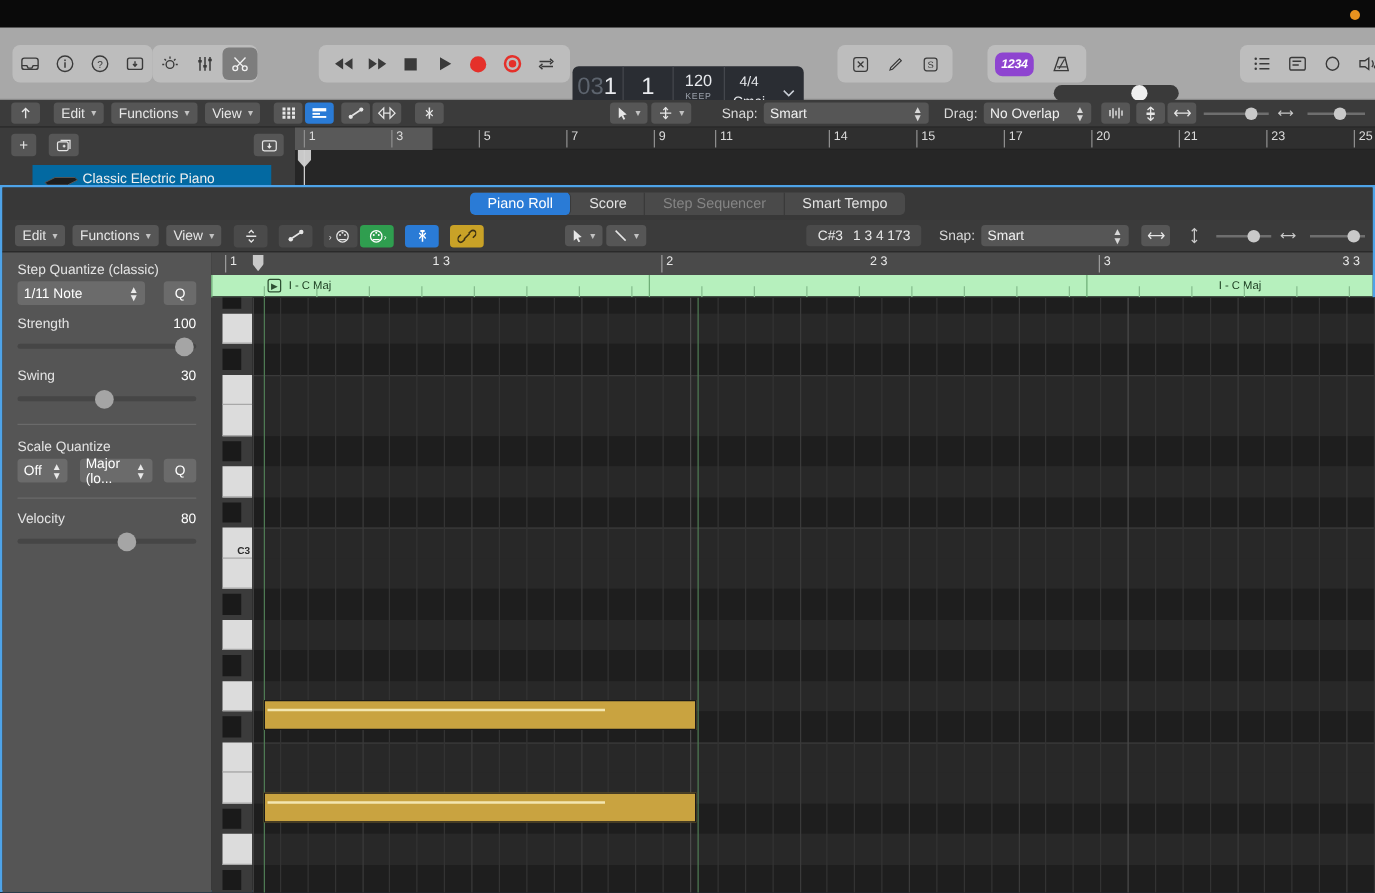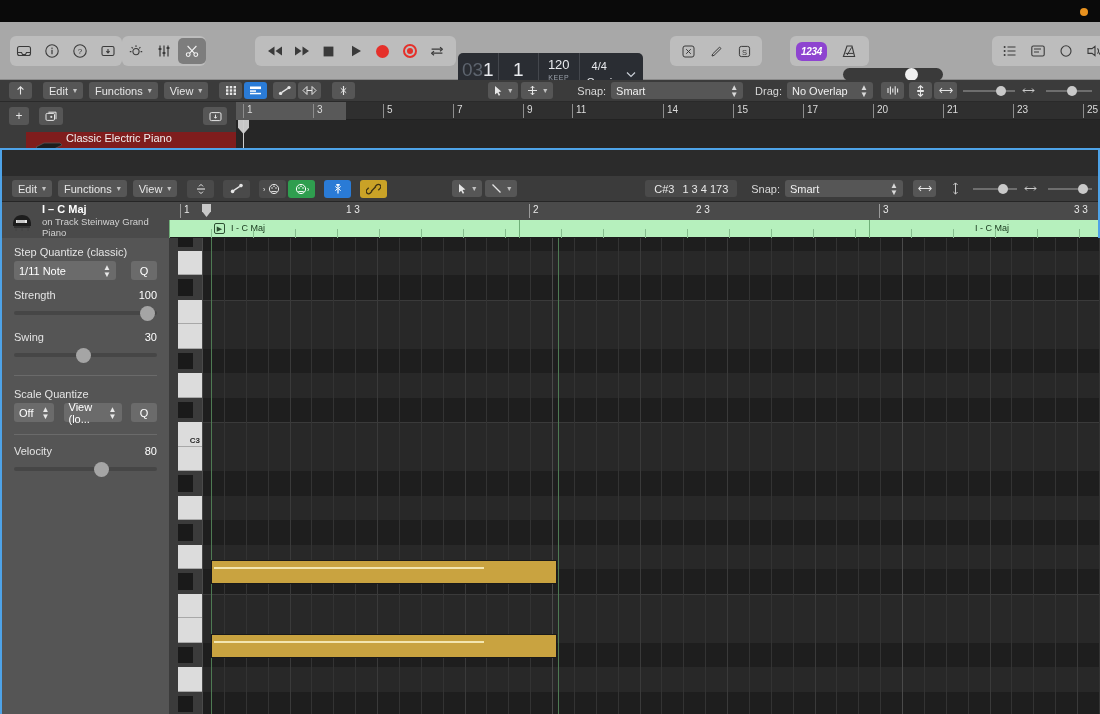--- a/index.html
+++ b/index.html
@@ -107,22 +107,22 @@
   .stepper { font-size: 8px; line-height: 7px; opacity:.85; margin-left: 8px; }
   .mini-slider { position: relative; width: 52px; height: 12px; margin-left: 6px; }
   .mini-slider .t { position:absolute; left:0; top:5px; width:52px; height:2px; background:#6e6e6e; }
   .mini-slider .h { position:absolute; top:1px; width:10px; height:10px; border-radius:50%; background:#c9c9c9;}
 
   
   .trackarea { position: absolute; left:0; top:102px; width:1100px; height:50px; background:#2d2d2d; }
   .ta-left { position:absolute; left:0; top:0; width:236px; height:50px; background:#3b3b3b; }
   .ta-btn { position:absolute; top:5px; height:18px; background:#565656; border-radius:3px;
             color:#e6e6e6; font-size:12px; display:flex; align-items:center; justify-content:center;}
-  .track-row { position:absolute; left:26px; top:30px; width:210px; height:22px;
-               background:#7f1d1d; display:flex; }
+  .track-row { position:absolute; left:26px; top:30px; width:191px; height:22px;
+               background:#0369a1; display:flex; align-items:center; }
   .track-name { font-size:11px; color:#f0f0f0; margin-left:40px; }
   .ruler { position:absolute; left:236px; top:0; width:864px; height:18px;
            background:#2f2f2f; border-bottom:1px solid #222; }
   .ruler .cyc { position:absolute; left:0; top:0; height:18px; background:#595959; }
   .ruler .num { position:absolute; top:2px; font-size:10px; color:#dcdcdc; padding-left:3px;
                 border-left:1px solid #8d8d8d; height:14px; }
   .ruler-lower { position:absolute; left:236px; top:18px; width:864px; height:32px; background:#262626; }
   .playhead-tri { position:absolute; left:238px; top:18px; width:11px; height:14px;
                   background:#c8c8c8; clip-path: polygon(0 0, 100% 0, 100% 55%, 50% 100%, 0 55%); }
   .playhead-line { position:absolute; left:243px; top:18px; width:1px; height:32px; background:#cfcfcf; }
@@ -583,20 +583,28 @@
         <div class="num" style="left: 777px;">23</div>
         <div class="num" style="left: 847px;">25</div>
       </div>
     <div class="ruler-lower"></div>
     <div class="playhead-tri"></div>
     <div class="playhead-line"></div>
   </div>
 
   <div class="prwin">
 
+    <div class="pr-tabbar">
+      <div class="pr-tabs">
+        <div class="pr-tab sel">Piano Roll</div>
+        <div class="pr-tab">Score</div>
+        <div class="pr-tab dim">Step Sequencer</div>
+        <div class="pr-tab">Smart Tempo</div>
+      </div>
+    </div>
 
     <div class="pr-toolbar">
       <div class="ab-btn" style="margin-left:10px">
         <span>Edit</span>
         <span class="chev">▾</span>
       </div>
       <div class="ab-btn">
         <span>Functions</span>
         <span class="chev">▾</span>
       </div>
@@ -697,35 +705,20 @@
             <path d="M1 4.5h11M3 2.5L1 4.5 3 6.5M10 2.5l2 2-2 2" fill="none" stroke="#c9c9c9" stroke-width="1"></path>
           </svg>
       </div>
       <div class="mini-slider" style="width:44px; margin-right:6px">
         <div class="t" style="width:44px"></div>
         <div class="h" style="left:30px"></div>
       </div>
     </div>
 
     <div class="inspector">
-      <div class="insp-head">
-        <div style="width:28px; height:24px; margin-right:6px;">
-          <svg width="28" height="24" viewBox="0 0 28 24">
-            <path d="M5 16c0-5 3-9 9-9s9 4 9 9v2H5z" fill="#1d1d1d"></path>
-            <path d="M6 18h16v2H6z" fill="#333"></path>
-            <path d="M8 20v3M20 20v3M14 20v3" stroke="#444" stroke-width="1.2"></path>
-            <path d="M8 12h11v3H8z" fill="#e8e8e8"></path>
-            <path d="M10 12v3M12 12v3M14 12v3M16 12v3" stroke="#777" stroke-width=".6"></path>
-          </svg>
-        </div>
-        <div>
-          <div class="insp-title">I – C Maj</div>
-          <div class="insp-sub">on Track Steinway Grand Piano</div>
-        </div>
-      </div>
 
       <div class="insp-body">
         <div class="insp-lab">Step Quantize (classic)</div>
         <div class="insp-row">
           <div class="insp-select" style="width:102px">
             <span>1/11 Note</span>
             <span class="stepper">▲<br>▼</span>
           </div>
           <div class="qbtn">Q</div>
         </div>
@@ -750,21 +743,21 @@
 
         <div class="hr"></div>
 
         <div class="insp-lab" style="margin-top:12px">Scale Quantize</div>
         <div class="insp-row">
           <div class="insp-select" style="width:40px">
             <span>Off</span>
             <span class="stepper">▲<br>▼</span>
           </div>
           <div class="insp-select" style="width:58px">
-            <span>View (lo...</span>
+            <span>Major (lo...</span>
             <span class="stepper">▲<br>▼</span>
           </div>
           <div class="qbtn">Q</div>
         </div>
 
         <div class="hr" style="margin-top:12px"></div>
 
         <div class="insp-row" style="margin-top:10px">
           <span class="insp-lab">Velocity</span>
           <span class="val">80</span>

